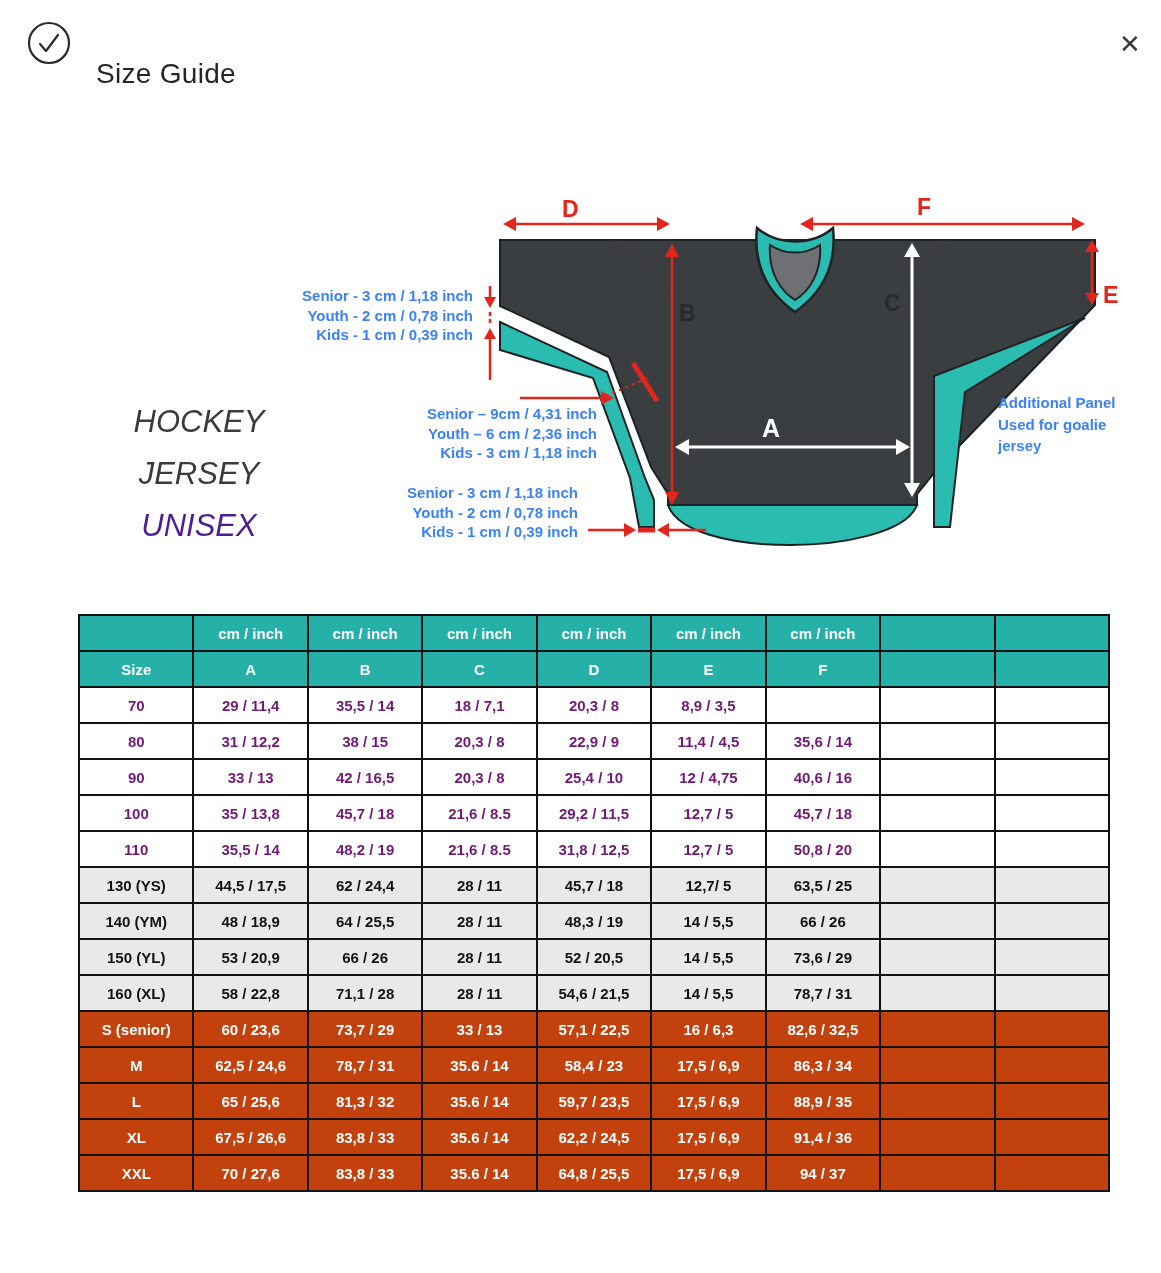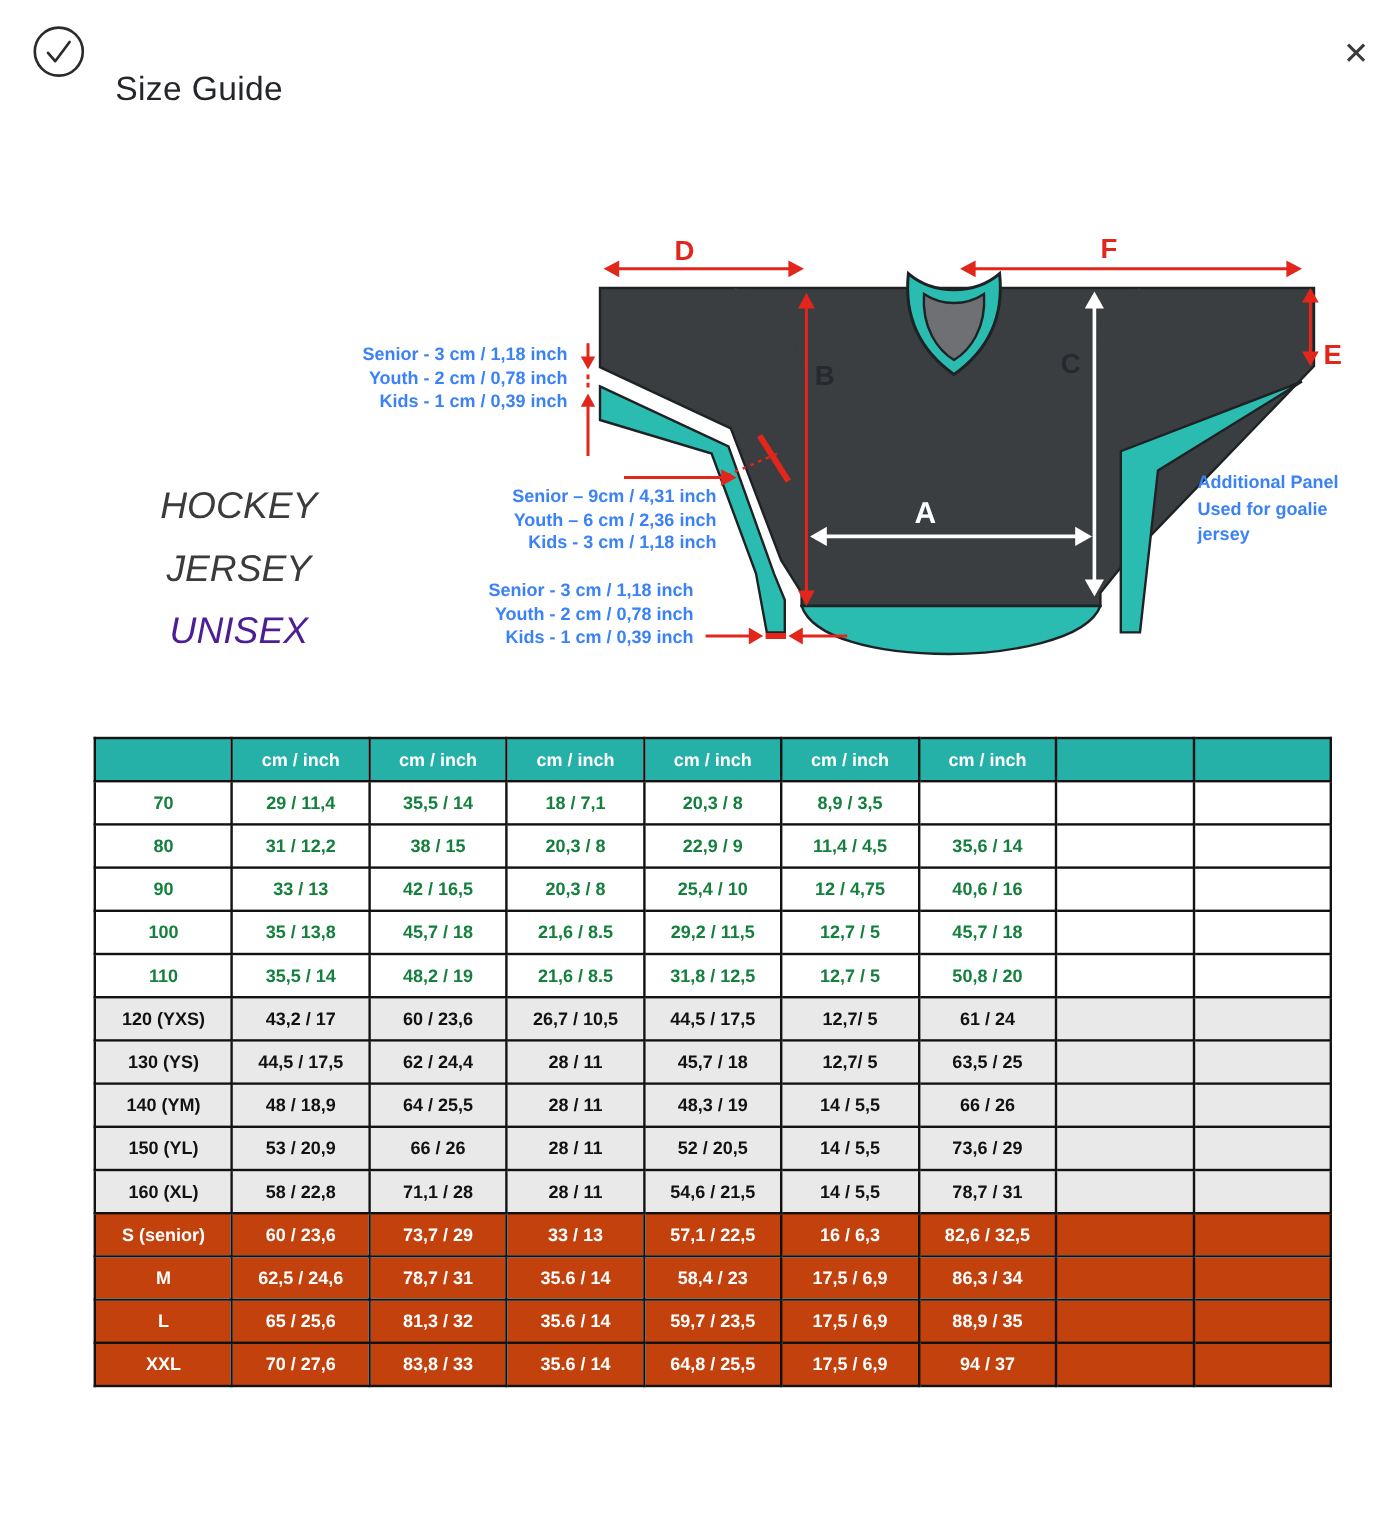--- a/index.html
+++ b/index.html
@@ -29,21 +29,21 @@
   .anno.right{text-align:right;}
   .anno.panel{line-height:21.5px;}
 
   
   .size-table{position:absolute;left:78px;top:614px;width:1032px;
               border-collapse:collapse;table-layout:fixed;
               font-size:15px;font-weight:bold;text-align:center;}
   .size-table td{border:2px solid #121212;height:34px;padding:0;
                  overflow:hidden;white-space:nowrap;}
   .size-table tr.teal td{background:#25b1a7;color:#ffffff;}
-  .size-table tr.g-white td{background:#ffffff;color:#15803d;}
+  .size-table tr.g-white td{background:#ffffff;color:#701a75;}
   .size-table tr.g-light td{background:#e9e9e9;color:#121212;}
   .size-table tr.g-dark td{background:#c2410c;color:#ffffff;}
 </style>
 </head>
 <body>
 
 <span class="check-icon">
   <svg width="46" height="46" viewBox="0 0 46 46">
     <circle cx="23" cy="23" r="20" fill="none" stroke="#2b2b2e" stroke-width="2.2"></circle>
     <path d="M14 24 L20 31 L32 15" fill="none" stroke="#2b2b2e" stroke-width="2.2" stroke-linecap="round" stroke-linejoin="round"></path>
@@ -170,20 +170,31 @@
       <td></td>
       <td>cm / inch</td>
       <td>cm / inch</td>
       <td>cm / inch</td>
       <td>cm / inch</td>
       <td>cm / inch</td>
       <td>cm / inch</td>
       <td></td>
       <td></td>
     </tr>
+    <tr class="teal">
+      <td>Size</td>
+      <td>A</td>
+      <td>B</td>
+      <td>C</td>
+      <td>D</td>
+      <td>E</td>
+      <td>F</td>
+      <td></td>
+      <td></td>
+    </tr>
   </thead>
   <tbody>
       <tr class="g-white">
         <td>70</td>
         <td>29 / 11,4</td>
         <td>35,5 / 14</td>
         <td>18 / 7,1</td>
         <td>20,3 / 8</td>
         <td>8,9 / 3,5</td>
         <td></td>
@@ -224,31 +235,20 @@
         <td></td>
       </tr>
       <tr class="g-white">
         <td>110</td>
         <td>35,5 / 14</td>
         <td>48,2 / 19</td>
         <td>21,6 / 8.5</td>
         <td>31,8 / 12,5</td>
         <td>12,7 / 5</td>
         <td>50,8 / 20</td>
-        <td></td>
-        <td></td>
-      </tr>
-      <tr class="g-light">
-        <td>120 (YXS)</td>
-        <td>43,2 / 17</td>
-        <td>60 / 23,6</td>
-        <td>26,7 / 10,5</td>
-        <td>44,5 / 17,5</td>
-        <td>12,7/ 5</td>
-        <td>61 / 24</td>
         <td></td>
         <td></td>
       </tr>
       <tr class="g-light">
         <td>130 (YS)</td>
         <td>44,5 / 17,5</td>
         <td>62 / 24,4</td>
         <td>28 / 11</td>
         <td>45,7 / 18</td>
         <td>12,7/ 5</td>
@@ -316,20 +316,31 @@
         <td>65 / 25,6</td>
         <td>81,3 / 32</td>
         <td>35.6 / 14</td>
         <td>59,7 / 23,5</td>
         <td>17,5 / 6,9</td>
         <td>88,9 / 35</td>
         <td></td>
         <td></td>
       </tr>
       <tr class="g-dark">
+        <td>XL</td>
+        <td>67,5 / 26,6</td>
+        <td>83,8 / 33</td>
+        <td>35.6 / 14</td>
+        <td>62,2 / 24,5</td>
+        <td>17,5 / 6,9</td>
+        <td>91,4 / 36</td>
+        <td></td>
+        <td></td>
+      </tr>
+      <tr class="g-dark">
         <td>XXL</td>
         <td>70 / 27,6</td>
         <td>83,8 / 33</td>
         <td>35.6 / 14</td>
         <td>64,8 / 25,5</td>
         <td>17,5 / 6,9</td>
         <td>94 / 37</td>
         <td></td>
         <td></td>
       </tr>

